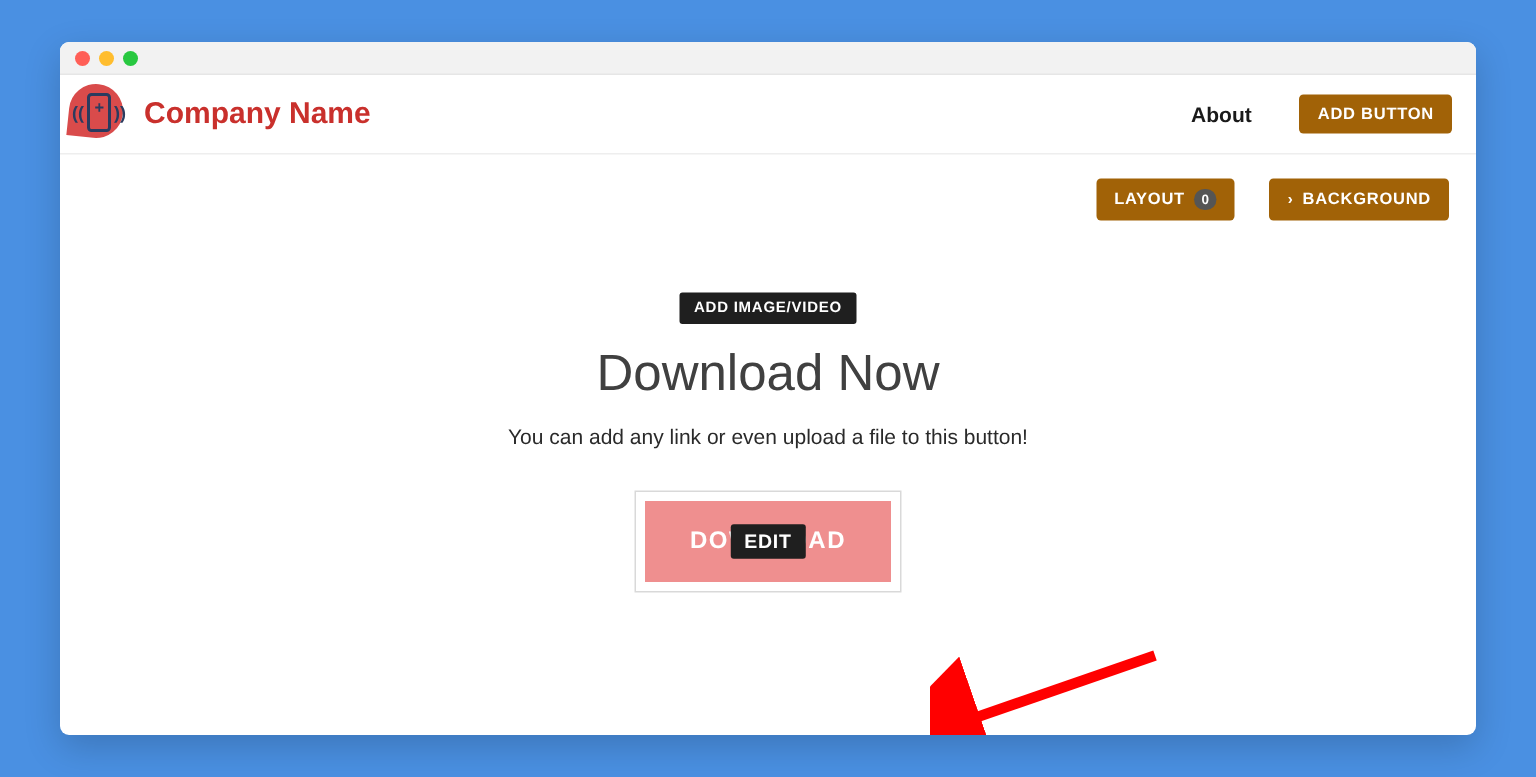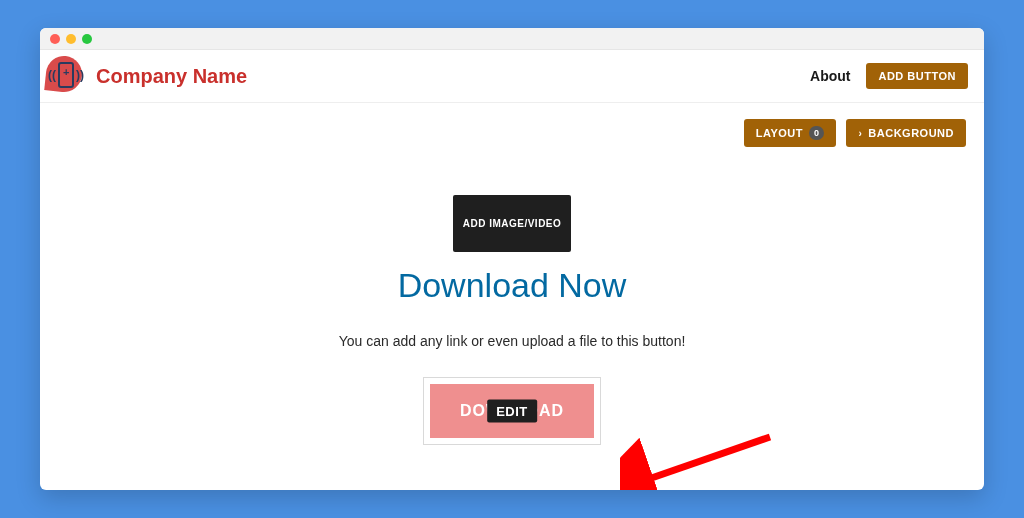--- a/index.html
+++ b/index.html
@@ -83,21 +83,21 @@
     .logo-wave.r { left: 30px; top: 12px; }
     .company-name {
       color: #c9302c;
       font-weight: 700;
       font-size: 20px;
     }
     .topbar-right {
       margin-left: auto;
       display: flex;
       align-items: center;
-      gap: 16px;
+      gap: 32px;
     }
     .link-dark {
       color: #1a1a1a;
       font-weight: 700;
       font-size: 14px;
       cursor: pointer;
     }
     .btn-dark {
       background: #a16207;
       color: #fff;
@@ -107,21 +107,21 @@
       border-radius: 3px;
       font-weight: 600;
       cursor: pointer;
       display: inline-flex;
       align-items: center;
       gap: 6px;
     }
     .toolbar-row {
       display: flex;
       justify-content: flex-end;
-      gap: 10px;
+      gap: 23px;
       padding: 16px 18px 0 18px;
       text-align: right;
     }
     .badge-count {
       background: #555;
       color: #fff;
       border-radius: 8px;
       font-size: 9px;
       padding: 1px 5px;
       line-height: 12px;
@@ -132,35 +132,35 @@
       flex-direction: column;
       align-items: center;
       padding-top: 48px;
       position: relative;
     }
     .pill-dark {
       background: #1f1f1f;
       color: #fff;
       font-size: 10px;
       letter-spacing: 0.5px;
-      padding: 23px 10px;
+      padding: 5px 10px;
       border-radius: 2px;
       font-weight: 600;
       cursor: pointer;
     }
     .heading {
-      color: #0369a1;
+      color: #404040;
       font-size: 34px;
       font-weight: 400;
       margin-top: 14px;
     }
     .subtitle {
       color: #2a2a2a;
       font-size: 14px;
-      margin-top: 28px;
+      margin-top: 14px;
     }
     .download-wrap {
       margin-top: 28px;
       border: 1px solid #d9d9d9;
       padding: 6px;
       position: relative;
       display: inline-block;
     }
     .download-btn {
       background: #ef8f8f;

